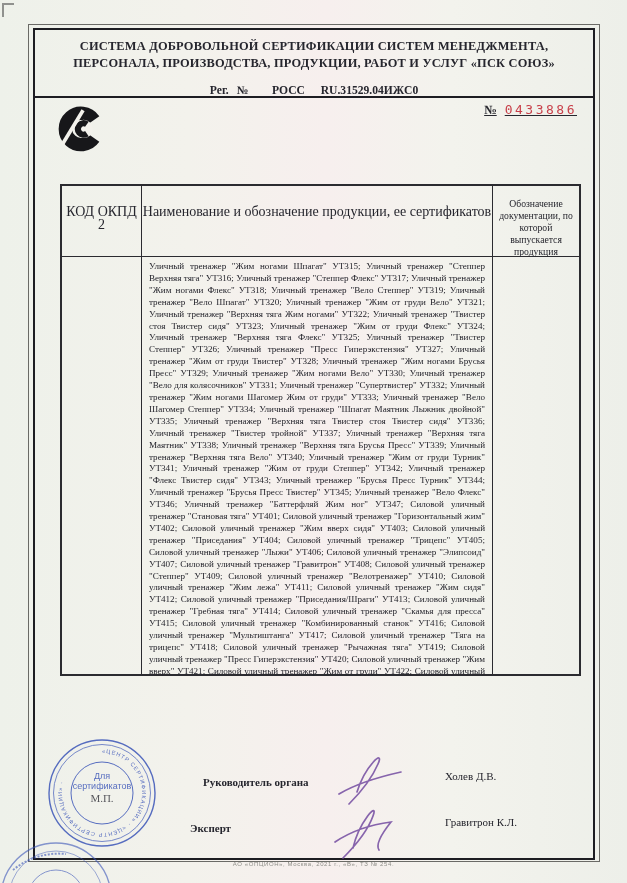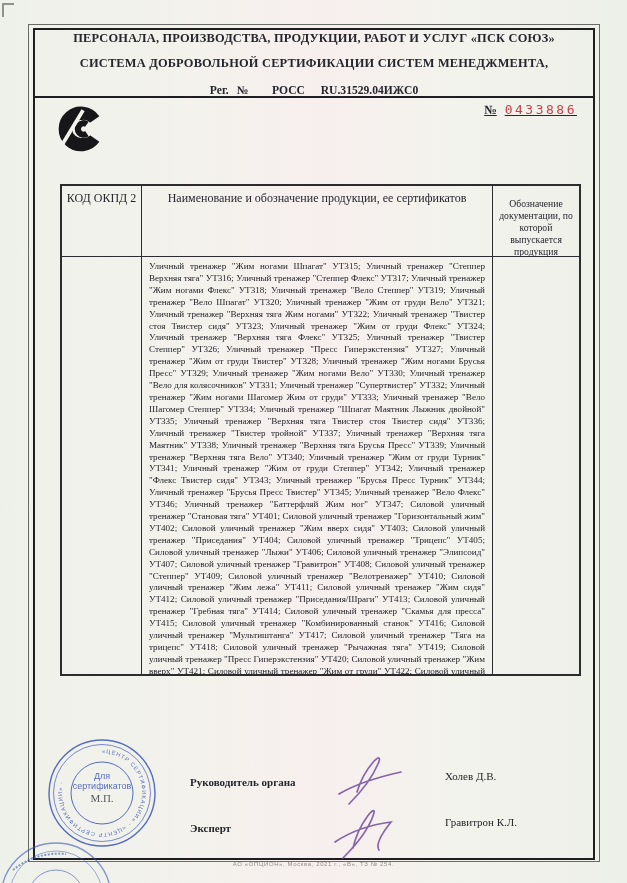--- a/index.html
+++ b/index.html
@@ -25,30 +25,30 @@
   .serial .digits{font-family:"DejaVu Sans Mono",monospace;color:#c8414b;letter-spacing:2.5px;font-size:13px;}
   .logo{position:absolute;left:20px;top:7px;}
   
   .ptable{position:absolute;left:25px;top:86px;width:521px;height:492px;
     border:2px solid #2b2b30;display:flex;flex-direction:column;box-sizing:border-box;}
   .thead{display:flex;height:70px;border-bottom:1.5px solid #2b2b30;flex:none;}
   .tbody{display:flex;flex:1;min-height:0;}
   .c1{width:80px;flex:none;border-right:1.5px solid #2b2b30;box-sizing:border-box;}
   .c2{flex:1;border-right:1.5px solid #2b2b30;box-sizing:border-box;min-width:0;}
   .c3{width:86px;flex:none;box-sizing:border-box;}
-  .th{text-align:center;font-size:12px;line-height:12.5px;padding-top:6px;}
+  .th{text-align:center;font-size:14px;line-height:12.5px;padding-top:20px;}
   .th.small{font-size:9.7px;line-height:12px;padding:12px 3px 0 3px;}
   .products-text{
     padding:4px 7px 0 7px;font-size:9.1px;line-height:11.9px;
     text-align:justify;color:#23232b;overflow:hidden;max-height:418px;
   }
   
   .sig-role{position:absolute;font-weight:bold;font-size:11px;}
   .sig-name{position:absolute;font-weight:normal;font-size:11px;text-align:center;}
-  .role-head{left:155px;top:678px;}
+  .role-head{left:168px;top:678px;}
   .role-expert{left:155px;top:724px;}
   .name-head{left:410px;top:672px;}
   .name-expert{left:410px;top:718px;}
   .sig-ink{position:absolute;left:288px;top:650px;}
   
   .stamp{position:absolute;left:44px;top:735px;}
   .partial-stamp{position:absolute;left:-12px;top:818px;}
   .footer{
     position:absolute;left:0;top:861px;width:100%;text-align:center;
     font-size:6px;color:#90908a;letter-spacing:.6px;font-family:"Liberation Sans",sans-serif;
@@ -56,22 +56,22 @@
 </style>
 </head>
 <body>
 
 <div class="page">
 
   <div class="scan-mark"></div>
   <div class="outer-frame"></div>
 
   <div class="header-box">
+    <div class="header-line first">СИСТЕМА ДОБРОВОЛЬНОЙ СЕРТИФИКАЦИИ СИСТЕМ МЕНЕДЖМЕНТА,</div>
     <div class="header-line">ПЕРСОНАЛА, ПРОИЗВОДСТВА, ПРОДУКЦИИ, РАБОТ И УСЛУГ «ПСК СОЮЗ»</div>
-    <div class="header-line first">СИСТЕМА ДОБРОВОЛЬНОЙ СЕРТИФИКАЦИИ СИСТЕМ МЕНЕДЖМЕНТА,</div>
     <div class="reg-line">Рег. №   РОСС  RU.31529.04ИЖС0</div>
   </div>
 
   <div class="main-box">
 
     <div class="serial">
       <span class="prefix">№</span><span class="digits">0433886</span>
     </div>
 
     <svg class="logo" width="52" height="50" viewBox="0 0 100 96">

